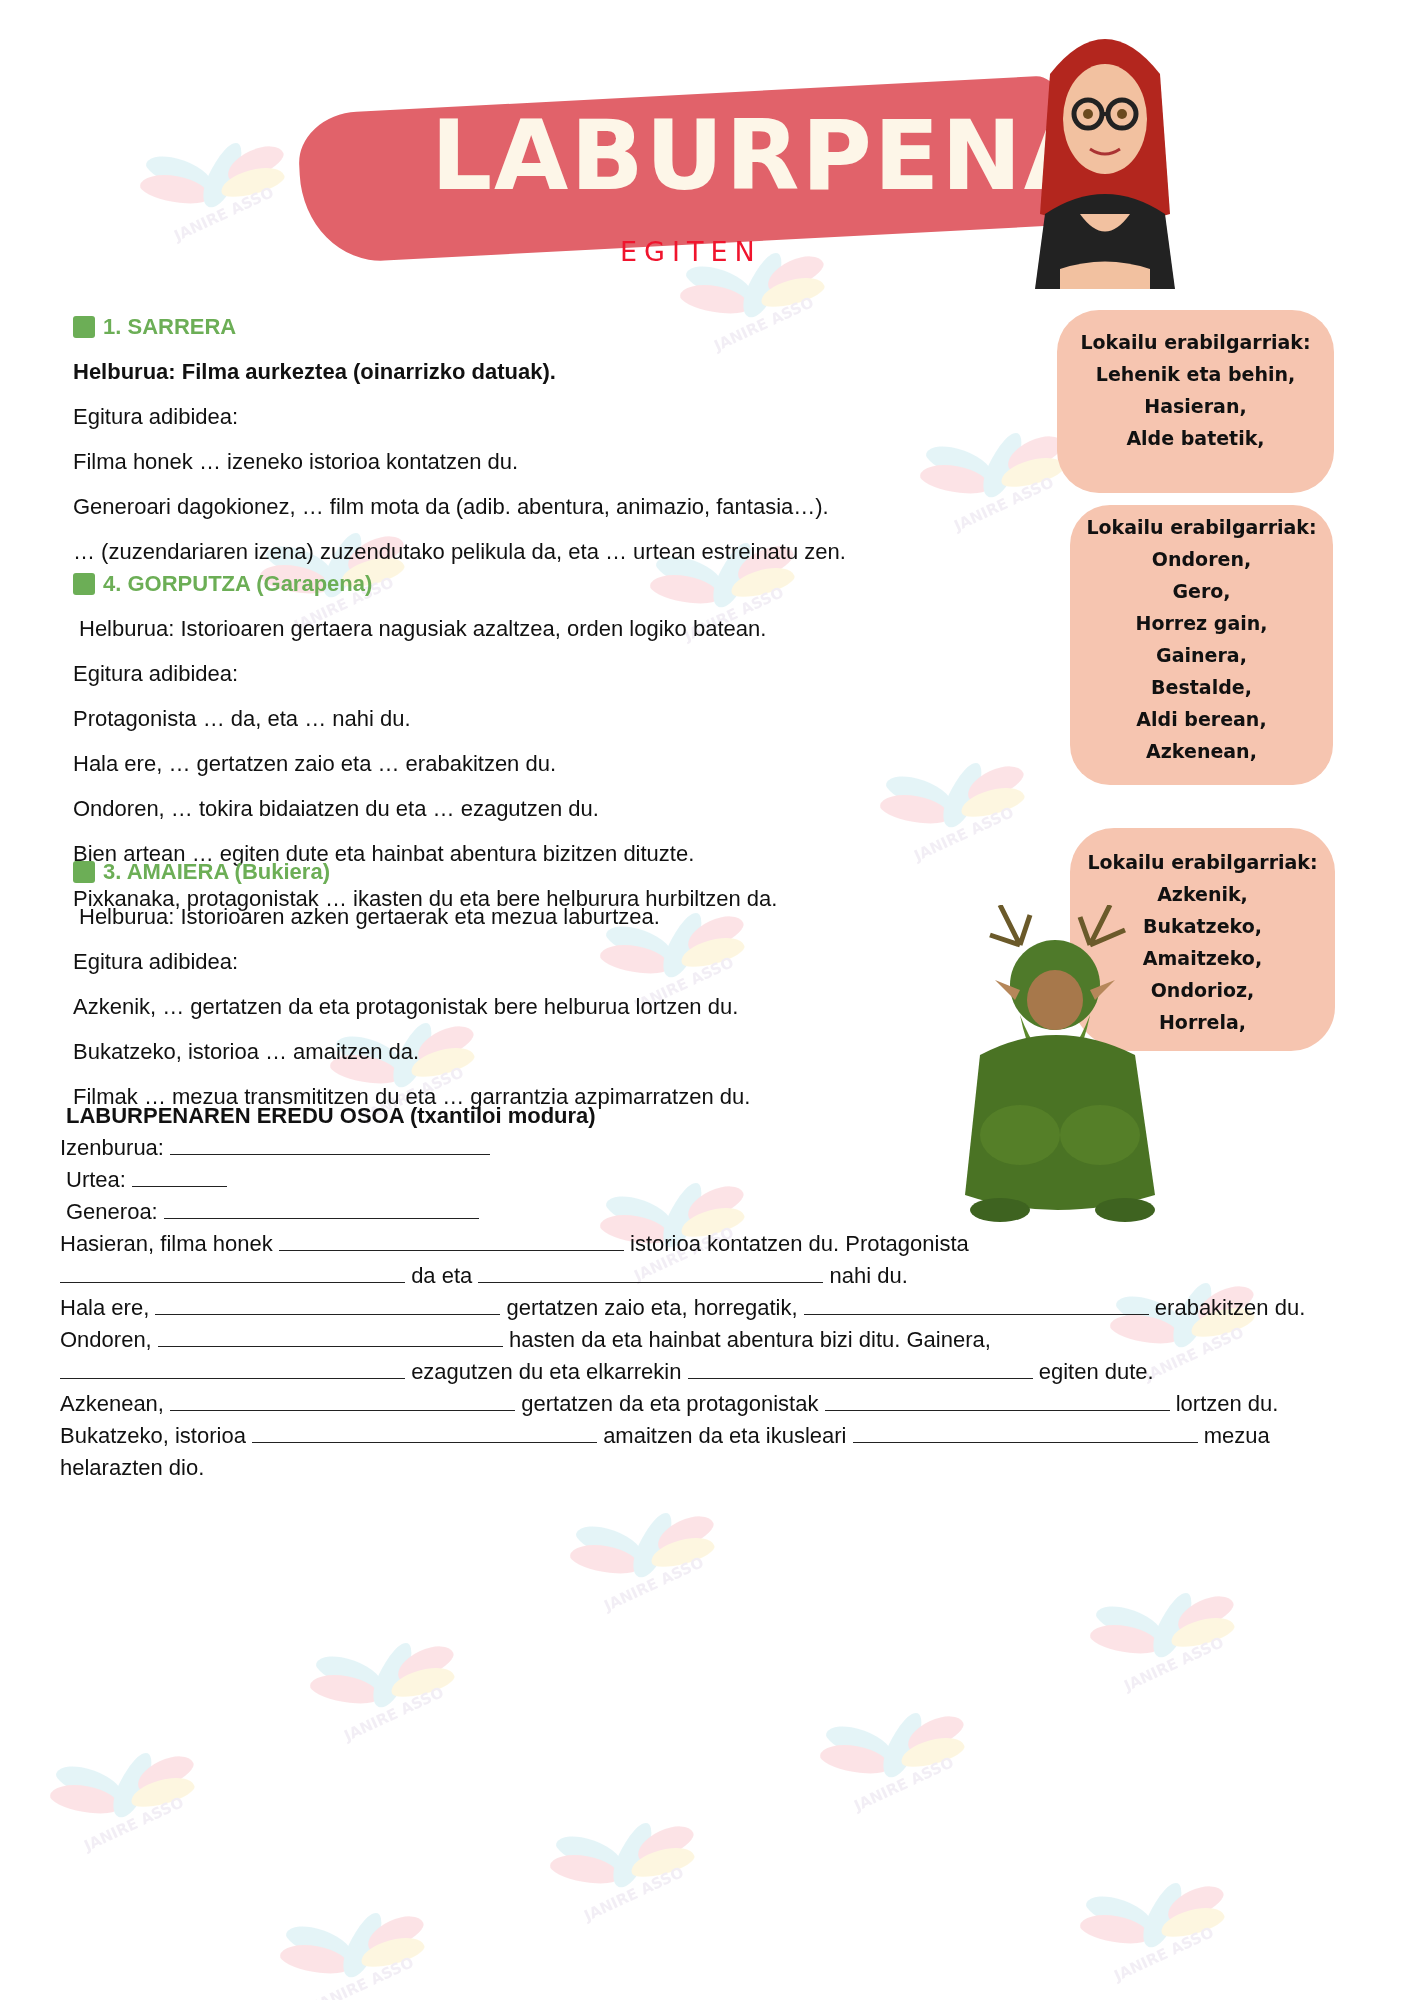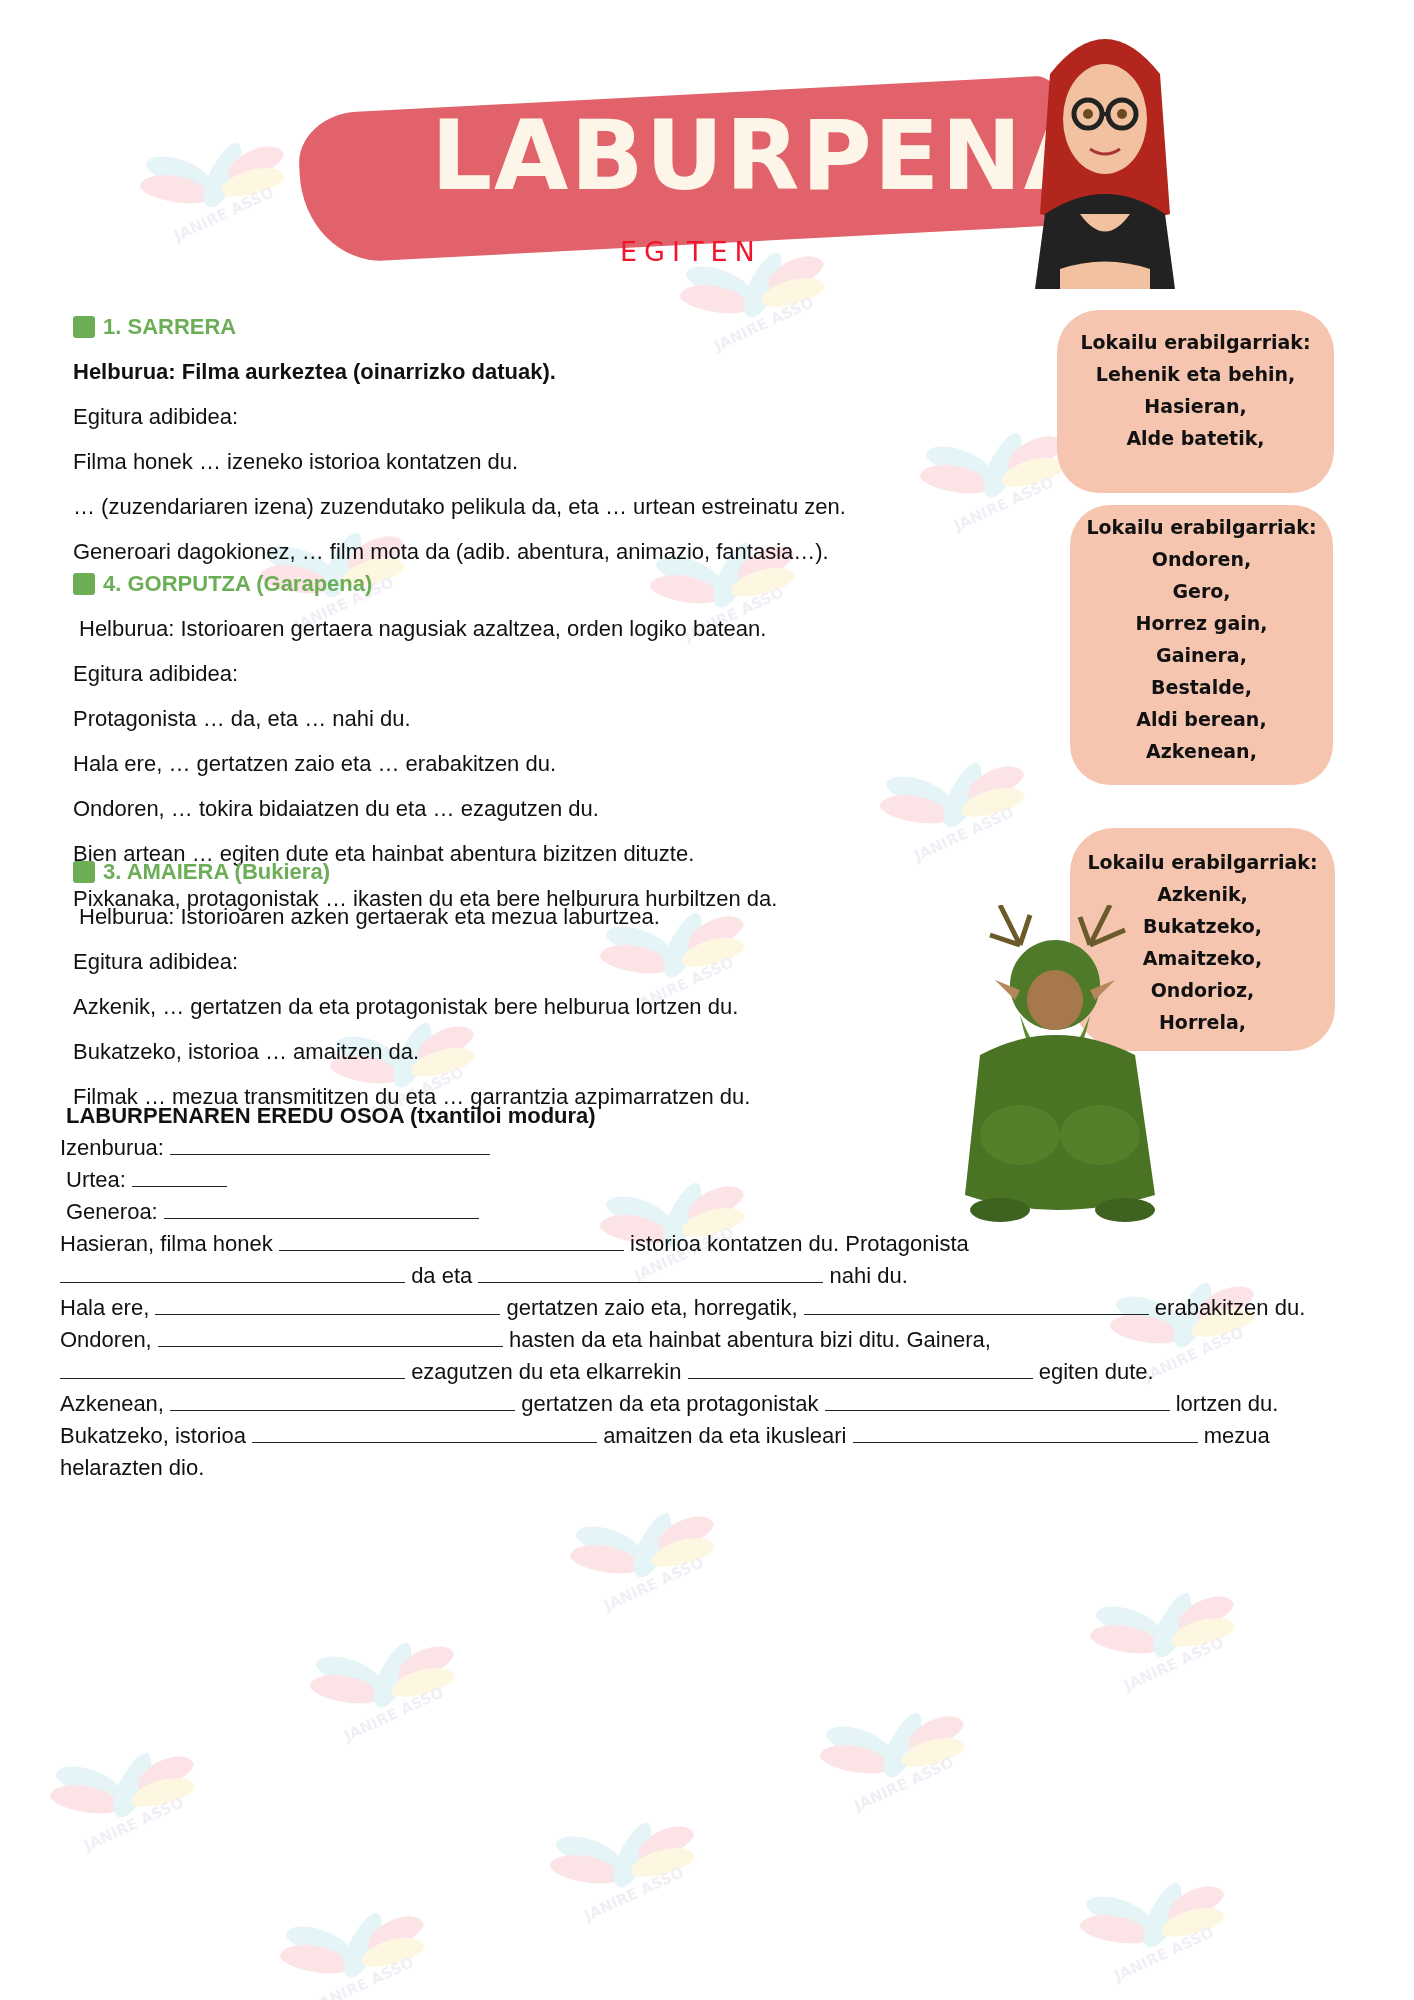--- a/index.html
+++ b/index.html
@@ -233,22 +233,22 @@
 </svg>
 
 <div class="section" style="top:298px;">
   <p class="sec-head">
       <span class="sq"></span>
       <span>1. SARRERA</span>
     </p>
   <p class="bold">Helburua: Filma aurkeztea (oinarrizko datuak).</p>
   <p>Egitura adibidea:</p>
   <p>Filma honek … izeneko istorioa kontatzen du.</p>
+  <p>Generoari dagokionez, … film mota da (adib. abentura, animazio, fantasia…).</p>
   <p>… (zuzendariaren izena) zuzendutako pelikula da, eta … urtean estreinatu zen.</p>
-  <p>Generoari dagokionez, … film mota da (adib. abentura, animazio, fantasia…).</p>
 </div>
 
 <div class="section" style="top:555px;">
   <p class="sec-head">
       <span class="sq"></span>
       <span>4. GORPUTZA (Garapena)</span>
     </p>
   <p class="indent">Helburua: Istorioaren gertaera nagusiak azaltzea, orden logiko batean.</p>
   <p>Egitura adibidea:</p>
   <p>Protagonista … da, eta … nahi du.</p>

